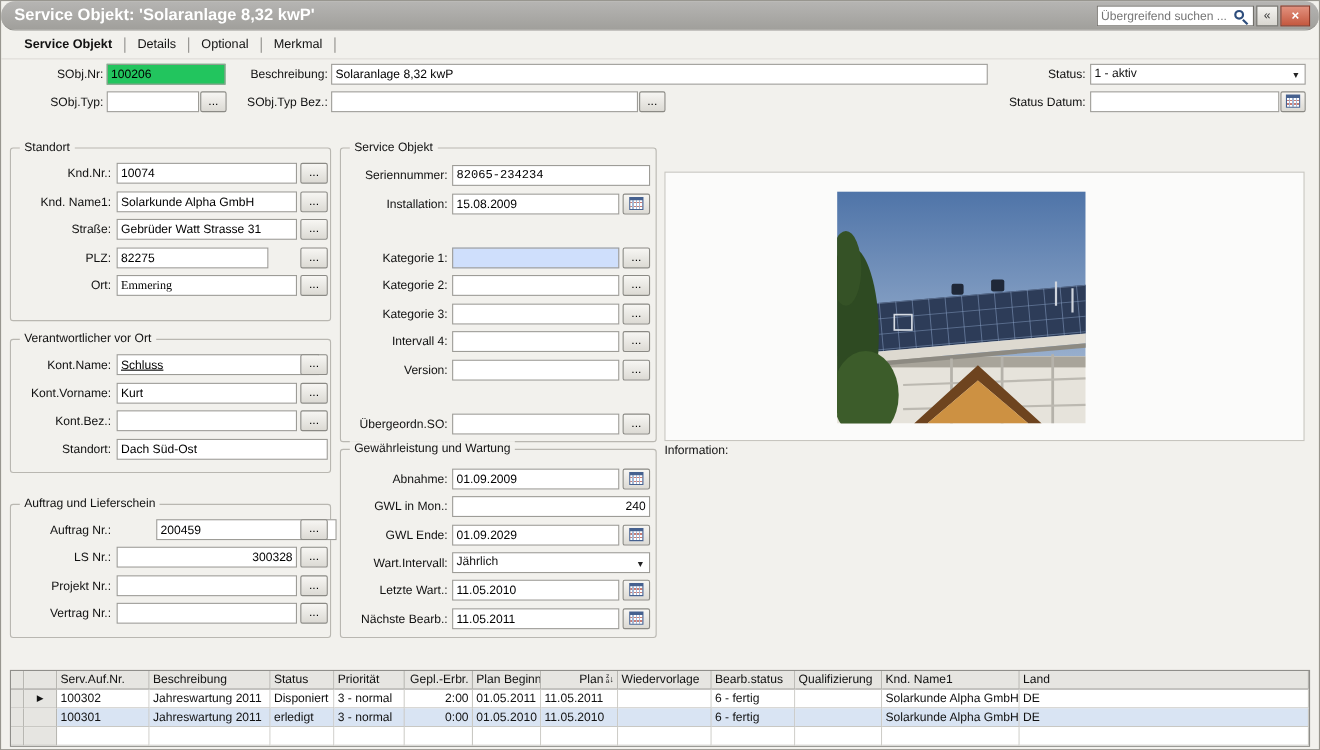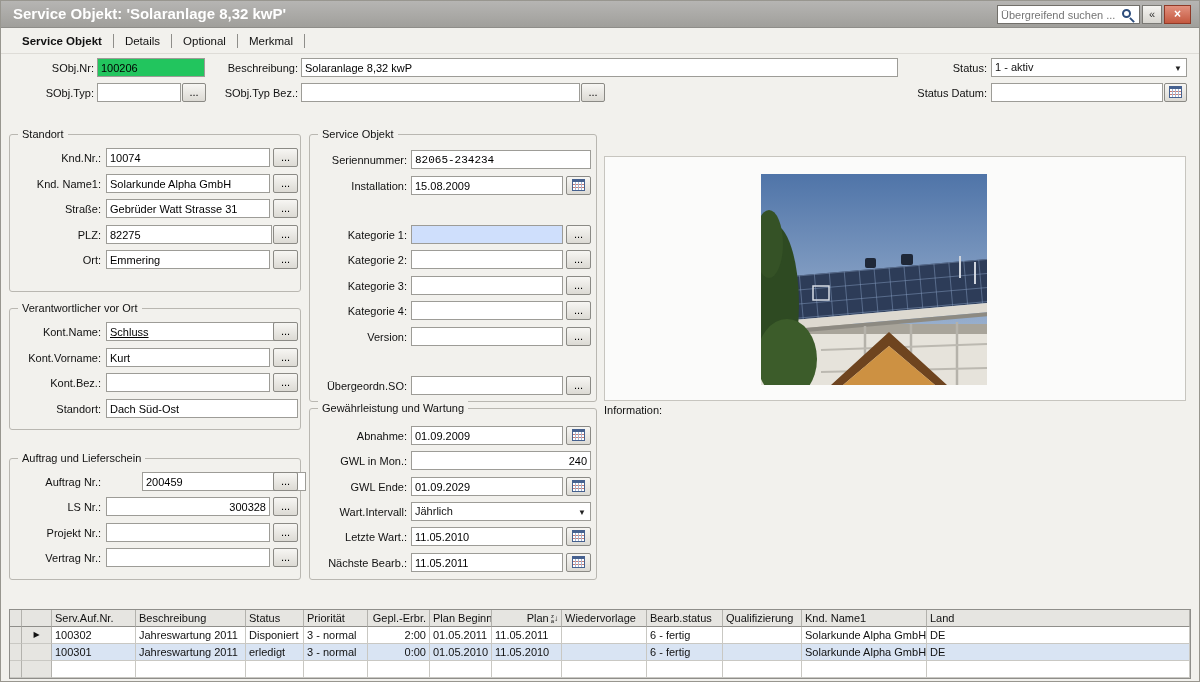--- a/index.html
+++ b/index.html
@@ -4,21 +4,21 @@
 <style>
   * { margin:0; padding:0; box-sizing:border-box; }
   html,body { background:#8a8a8a; }
   body { font-family:"Liberation Sans", sans-serif; }
 
   #win { position:relative; width:1200px; height:682px; background:#f2f1ed;
          border:1px solid #98968f; overflow:hidden; font-size:11px; color:#111; }
 
   
   .titlebar { position:absolute; left:0; top:0; width:100%; height:27px;
-              background:linear-gradient(#b6b5b3,#a09f9b); border-bottom:1px solid #8e8d89; }
+              background:linear-gradient(#b6b5b3,#a09f9b); border-bottom:1px solid #8e8d89;border-radius:13px; }
   .title-text { position:absolute; left:12px; top:4px; font-size:15px; font-weight:bold; color:#fff; }
   .searchwrap { position:absolute; left:996px; top:4px; width:143px; height:19px;
                 background:#fff; border:1px solid #716f6a; }
   .searchwrap input { position:absolute; left:3px; top:1px; width:114px; height:15px;
                       border:0; outline:none; font-family:inherit; font-size:11px; color:#444; }
   .mag { position:absolute; right:8px; top:3px; width:9px; height:9px;
          border:2px solid #2d4d7c; border-radius:50%; }
   .mag::after { content:""; position:absolute; width:2px; height:6px; background:#2d4d7c;
                 left:7px; top:6px; transform:rotate(-45deg); }
   .sbtn { position:absolute; top:4px; height:19px; border:1px solid #7a7974;
@@ -134,24 +134,24 @@
   <div class="lbl" style="left:14px;top:148px;width:86px">Knd.Nr.:</div>
   <input class="txt" style="left: 105px; top: 147px; width: 164px;" value="10074">
   <button class="ebtn" style="left:272px;top:147px;width:25px">...</button>
   <div class="lbl" style="left:14px;top:174px;width:86px">Knd. Name1:</div>
   <input class="txt" style="left: 105px; top: 173px; width: 164px;" value="Solarkunde Alpha GmbH">
   <button class="ebtn" style="left:272px;top:173px;width:25px">...</button>
   <div class="lbl" style="left:14px;top:199px;width:86px">Straße:</div>
   <input class="txt" style="left: 105px; top: 198px; width: 164px;" value="Gebrüder Watt Strasse 31">
   <button class="ebtn" style="left:272px;top:198px;width:25px">...</button>
   <div class="lbl" style="left:14px;top:225px;width:86px">PLZ:</div>
-  <input class="txt" style="left: 105px; top: 224px; width: 166px;" value="82275">
+  <input class="txt" style="left: 105px; top: 224px; width: 138px;" value="82275">
   <button class="ebtn" style="left:272px;top:224px;width:25px">...</button>
   <div class="lbl" style="left:14px;top:250px;width:86px">Ort:</div>
-  <input class="txt" style="left: 105px; top: 249px; width: 164px;" value="Emmering">
+  <input class="txt" style="left: 105px; top: 249px; width: 164px; font-family: Liberation Serif, serif;" value="Emmering">
   <button class="ebtn" style="left:272px;top:249px;width:25px">...</button>
 
   <div class="groupbox" style="left:8px;top:307px;width:292px;height:122px">
     <span class="glegend">Verantwortlicher vor Ort</span>
   </div>
   <div class="lbl" style="left:14px;top:322px;width:86px">Kont.Name:</div>
   <input class="txt" style="left: 105px; top: 321px; width: 184px; text-decoration: underline;" value="Schluss">
   <button class="ebtn" style="left:272px;top:321px;width:25px">...</button>
   <div class="lbl" style="left:14px;top:348px;width:86px">Kont.Vorname:</div>
   <input class="txt" style="left: 105px; top: 347px; width: 164px;" value="Kurt">
@@ -188,21 +188,21 @@
   <button class="cbtn" style="left:565px;top:175px;width:25px"><span class="cal"></span></button>
   <div class="lbl" style="left:312px;top:225px;width:94px">Kategorie 1:</div>
   <input class="txt focusfld" style="left: 410px; top: 224px; width: 152px;" value="">
   <button class="ebtn" style="left:565px;top:224px;width:25px">...</button>
   <div class="lbl" style="left:312px;top:250px;width:94px">Kategorie 2:</div>
   <input class="txt" style="left: 410px; top: 249px; width: 152px;" value="">
   <button class="ebtn" style="left:565px;top:249px;width:25px">...</button>
   <div class="lbl" style="left:312px;top:276px;width:94px">Kategorie 3:</div>
   <input class="txt" style="left: 410px; top: 275px; width: 152px;" value="">
   <button class="ebtn" style="left:565px;top:275px;width:25px">...</button>
-  <div class="lbl" style="left:312px;top:301px;width:94px">Kategorie 4:</div>
+  <div class="lbl" style="left:312px;top:301px;width:94px">Intervall 4:</div>
   <input class="txt" style="left: 410px; top: 300px; width: 152px;" value="">
   <button class="ebtn" style="left:565px;top:300px;width:25px">...</button>
   <div class="lbl" style="left:312px;top:327px;width:94px">Version:</div>
   <input class="txt" style="left: 410px; top: 326px; width: 152px;" value="">
   <button class="ebtn" style="left:565px;top:326px;width:25px">...</button>
   <div class="lbl" style="left:312px;top:376px;width:94px">Übergeordn.SO:</div>
   <input class="txt" style="left: 410px; top: 375px; width: 152px;" value="">
   <button class="ebtn" style="left:565px;top:375px;width:25px">...</button>
 
   <div class="groupbox" style="left:308px;top:407px;width:288px;height:172px">

